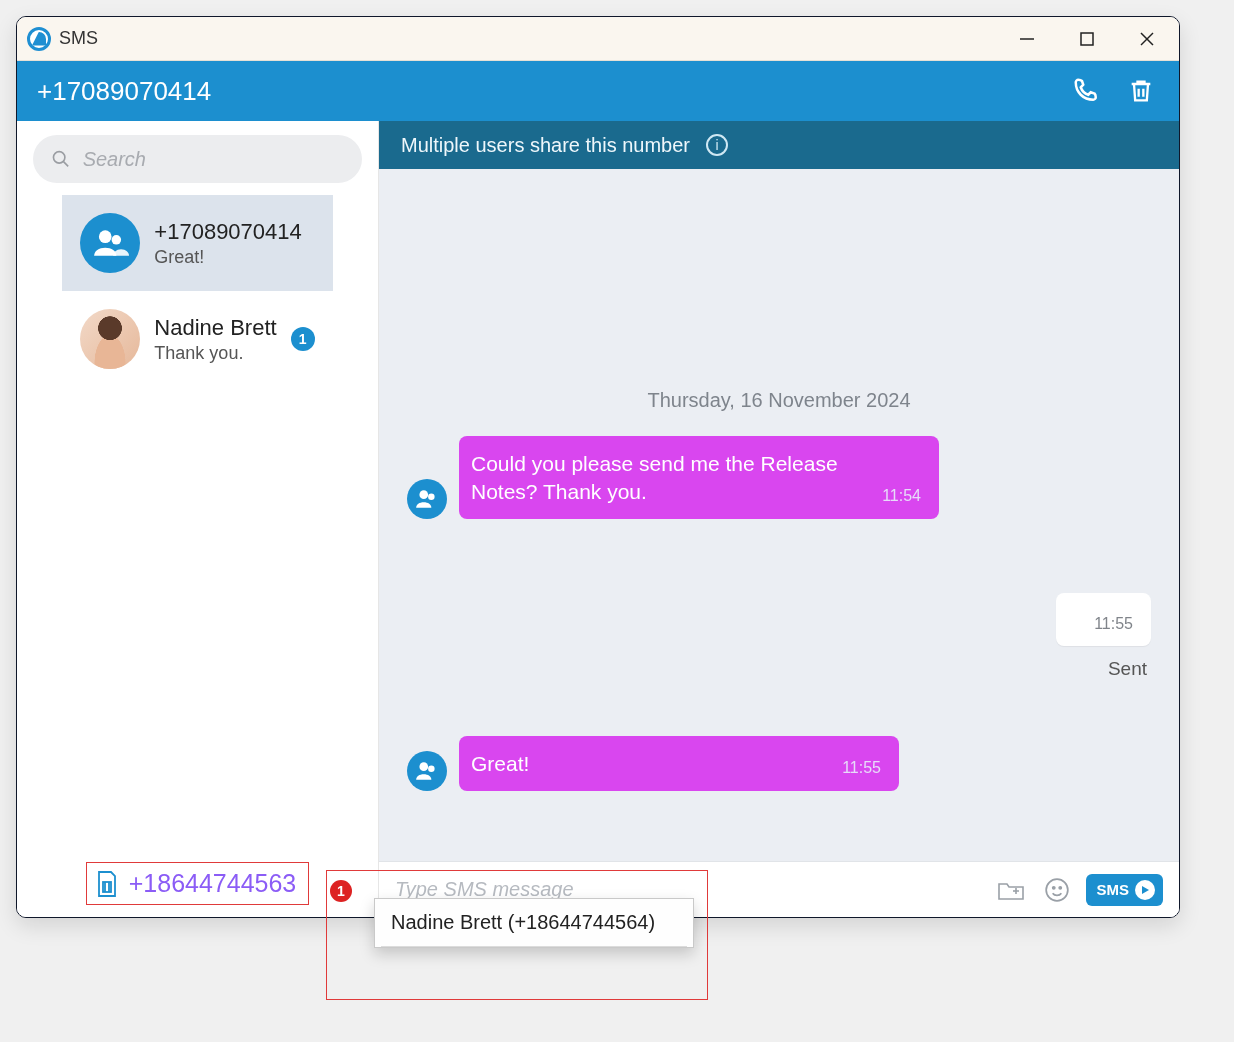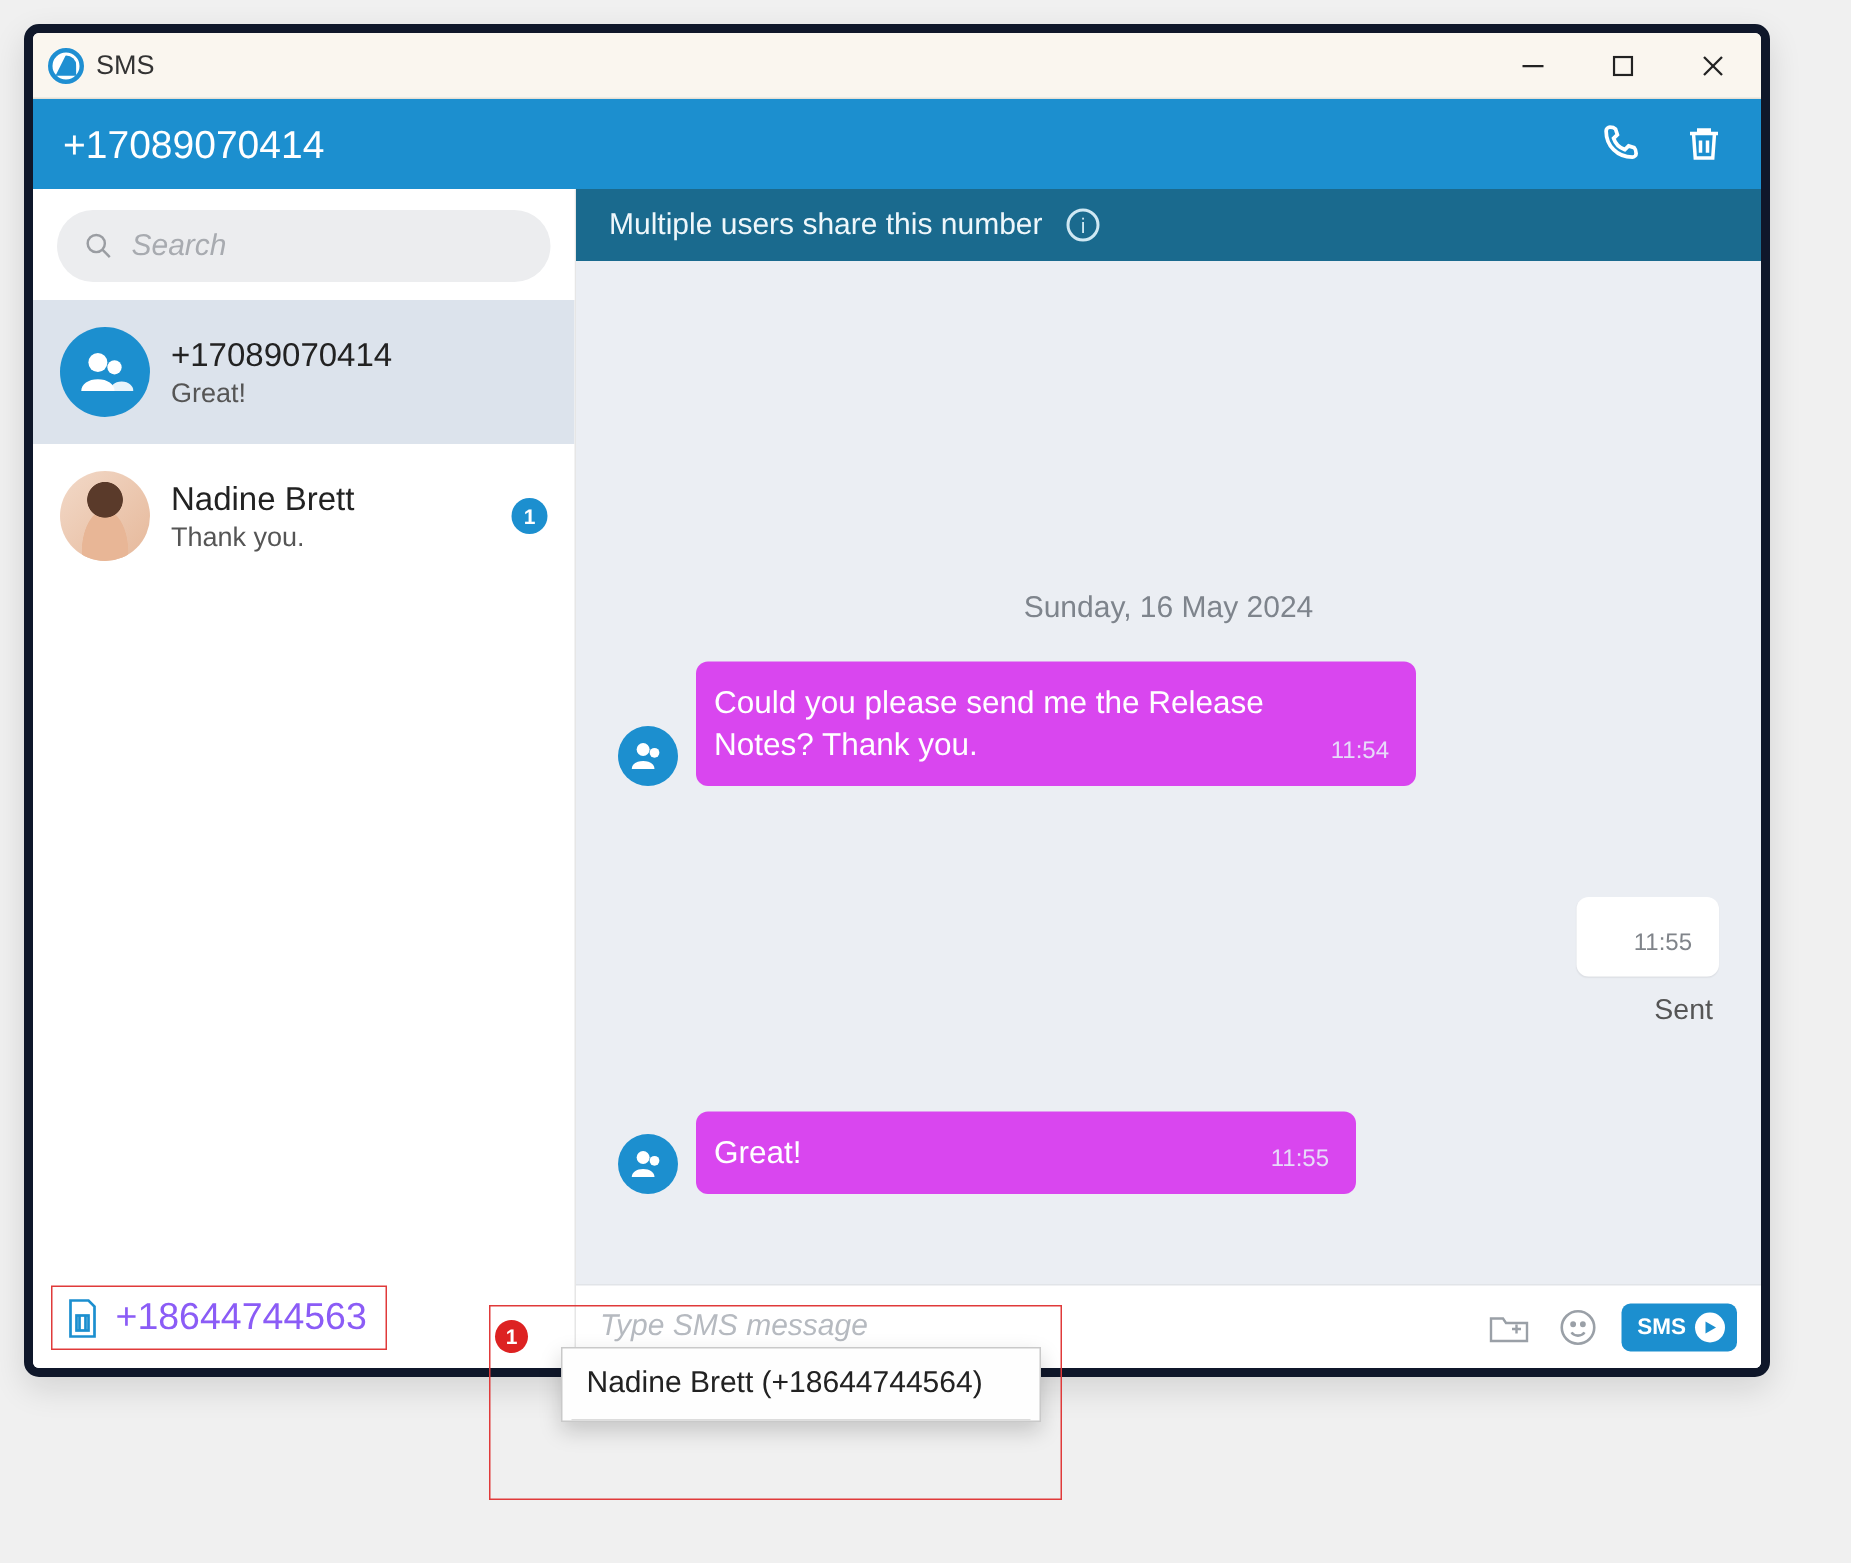--- a/index.html
+++ b/index.html
@@ -2,21 +2,21 @@
 <html><head>
 <meta charset="utf-8">
 <style>
   * { box-sizing: border-box; margin: 0; padding: 0; }
   html, body { width: 1234px; height: 1042px; font-family: "Segoe UI", Arial, sans-serif; background: #f0f0f0; }
   .stage { position: relative; width: 1234px; height: 1042px; }
 
   
   .window {
     position: absolute; left: 16px; top: 16px; width: 1164px; height: 902px;
-    background: #fff; border: 6px solid #0f172a; border-radius: 10px; overflow: hidden;
+    background: #fff; border: 1px solid #0f172a; border-radius: 10px; overflow: hidden;
     box-shadow: 0 8px 22px rgba(0,0,0,0.12);
   }
 
   
   .titlebar {
     height: 44px; background: #faf6ef; display: flex; align-items: center; padding: 0 10px;
     border-bottom: 1px solid #e5e0d6;
   }
   .titlebar .app-icon {
     width: 24px; height: 24px; border-radius: 50%; border: 3px solid #1f8fd2;
@@ -36,21 +36,21 @@
   .header {
     height: 60px; background:#1c8fcf; color:#fff; display:flex; align-items:center; padding: 0 20px;
   }
   .header .phone { font-size: 26px; font-weight:400; }
   .header .actions { margin-left:auto; display:flex; gap:18px; }
   .hdr-ic { width:36px; height:36px; display:flex; align-items:center; justify-content:center; cursor:pointer; }
   .hdr-ic svg { stroke:#fff; fill:none; stroke-width:2; }
 
   
   .body { display:flex; height: calc(100% - 44px - 60px); }
-  .sidebar { width: 362px; background:#fff; display:flex; flex-direction:column; border-right:1px solid #e6e6e6; }
+  .sidebar { width: 362px; background:#fff; display:flex; flex-direction:column; border-right:1px solid #e6e6e6;align-items:center; }
   .searchwrap { padding: 14px 16px 12px 16px; background:#fff;}
   .search {
     background:#ecedef; border-radius: 26px; height:48px; display:flex; align-items:center; padding:0 18px; gap:12px;
   }
   .search svg { stroke:#9a9da2; }
   .search input {
     border:none; outline:none; background:transparent; font-size:20px; color:#555; font-style:italic; width:100%;
   }
   .search input::placeholder { color:#a8abb0; }
 
@@ -243,21 +243,21 @@
         </div>
       </div>
 
       <div class="chat">
         <div class="notice">
           <span>Multiple users share this number</span>
           <span class="info-ic">i</span>
         </div>
 
         <div class="messages">
-          <div class="datelabel">Sunday, 16 May 2024</div>
+          <div class="datelabel">Thursday, 16 November 2024</div>
 
           <div class="row">
             <div class="bav">
               <svg width="26" height="26" viewBox="0 0 24 24">
                 <circle cx="9" cy="8" r="4"></circle>
                   <circle cx="16" cy="10" r="3"></circle>
                 <path d="M2 20c0-3 3-5 7-5s7 2 7 5"></path>
               </svg>
             </div>
             <div class="bubble them">

